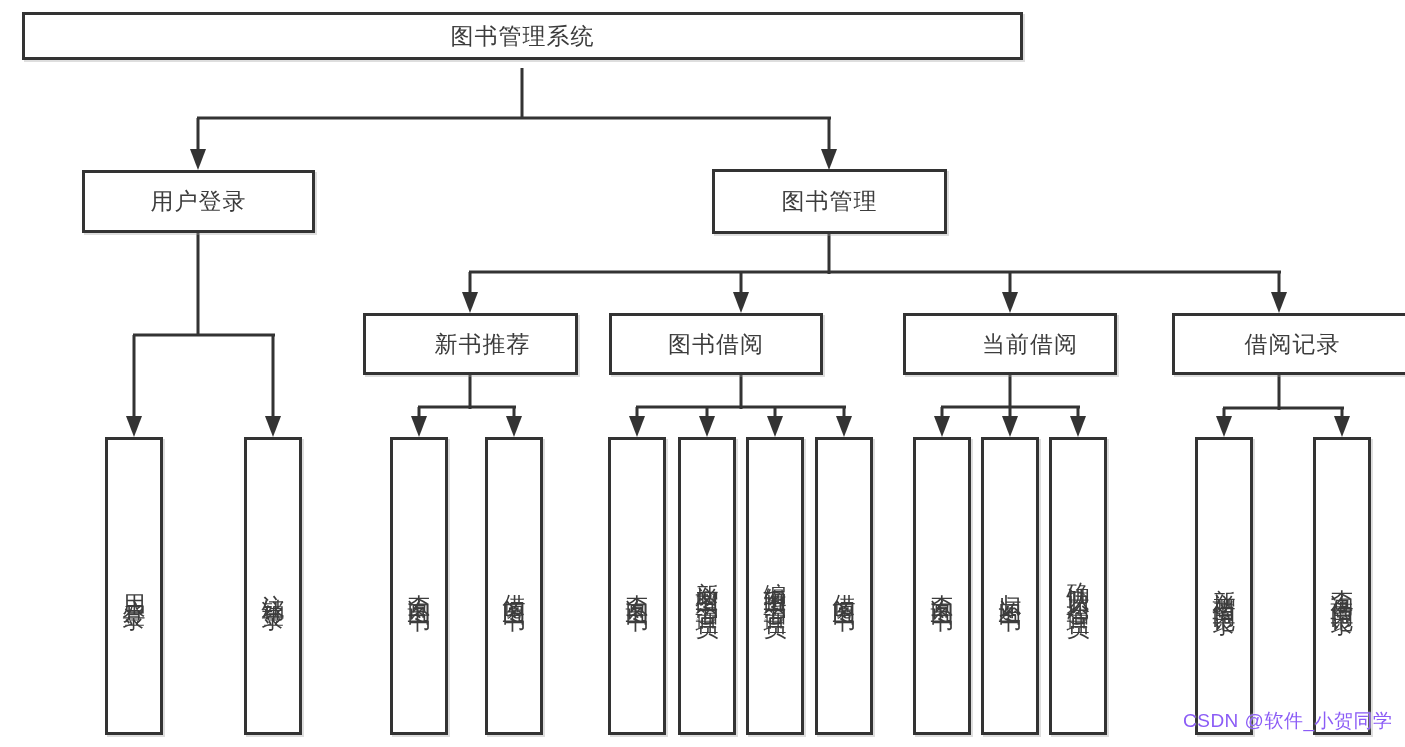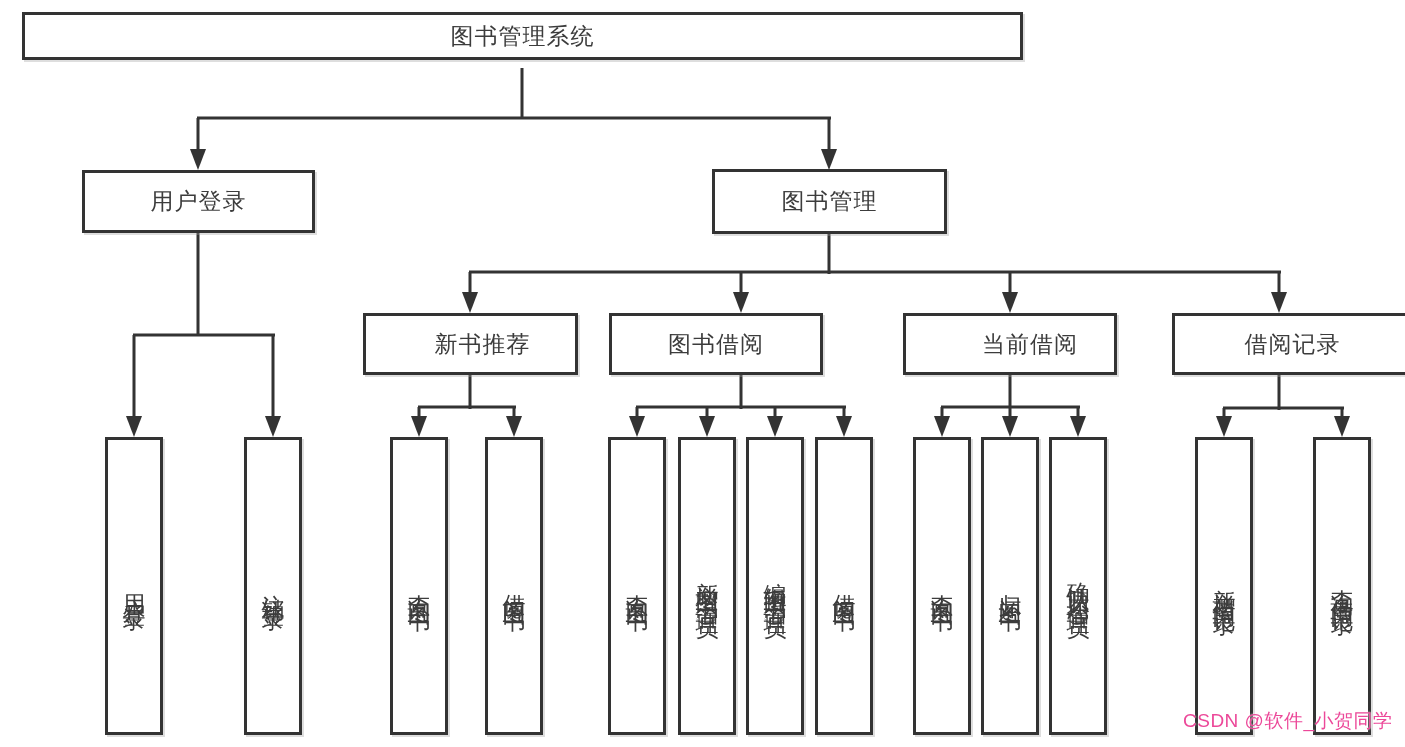--- a/index.html
+++ b/index.html
@@ -43,21 +43,21 @@
   .vnode .lbl {
     writing-mode: vertical-rl;
     text-orientation: mixed;
     letter-spacing: 5px;
     white-space: nowrap;
   }
   .watermark {
     position: absolute;
     left: 1183px;
     top: 708px;
-    color: #ec4899;
+    color: #8b5cf6;
     font-size: 19px;
     letter-spacing: 0.5px;
     text-shadow: 0 0 2px #ffffff;
     white-space: nowrap;
   }
 </style>
 </head>
 <body>
 
 <div class="stage">

